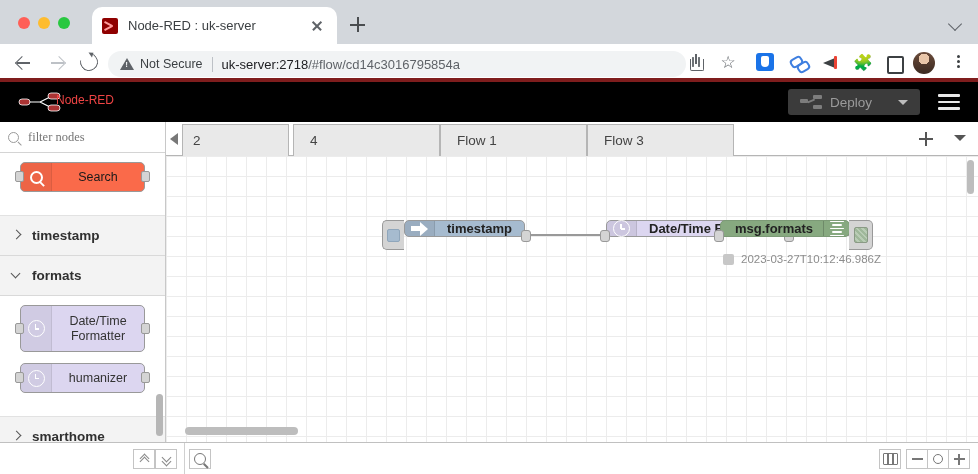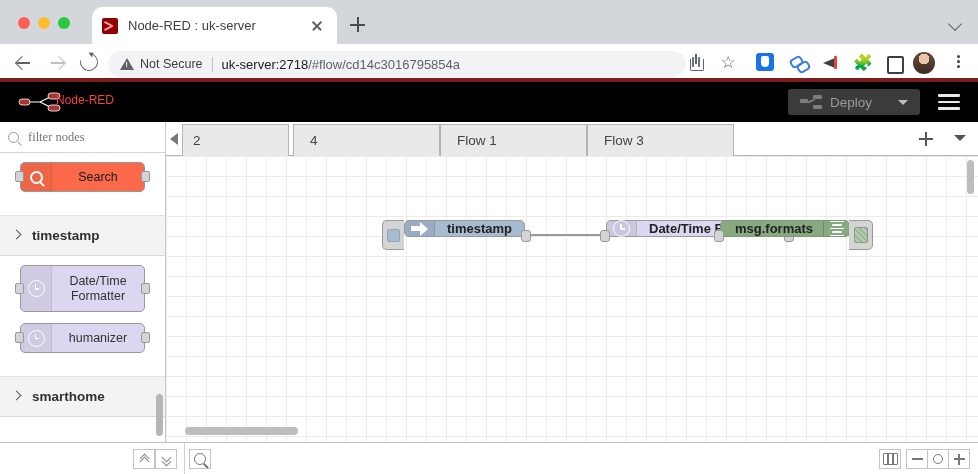--- a/index.html
+++ b/index.html
@@ -518,20 +518,24 @@
           <span class="nlabel">Search</span>
           <span class="port out"></span>
         </div>
       </div>
 
       <div class="pal-cat closed">
         <span class="chev"></span>
         <span class="pal-cat-label">timestamp</span>
       </div>
 
+      <div class="pal-cat open">
+        <span class="chev"></span>
+        <span class="pal-cat-label">formats</span>
+      </div>
 
       <div class="pal-nodes">
         <div class="pal-node node-clock tall">
           <span class="port in"></span>
           <span class="nicon">
               <span class="clock-glyph"></span>
             </span>
           <span class="nlabel">Date/Time Formatter</span>
           <span class="port out"></span>
         </div>
@@ -604,20 +608,24 @@
           <i></i>
           <i></i>
           <i></i>
           <i></i>
         </span>
       <span class="debug-toggle">
           <i></i>
         </span>
     </div>
 
+    <div class="node-status">
+      <span class="dot"></span>
+      <span class="txt">2023-03-27T10:12:46.986Z</span>
+    </div>
 
     <div class="canvas-hscroll"></div>
     <div class="canvas-vscroll"></div>
   </div>
 
   <div class="statusbar">
     <div class="sb-btn" style="left:133px;">
         <span class="chev-up"></span>
       </div>
     <div class="sb-btn" style="left:155px;">

